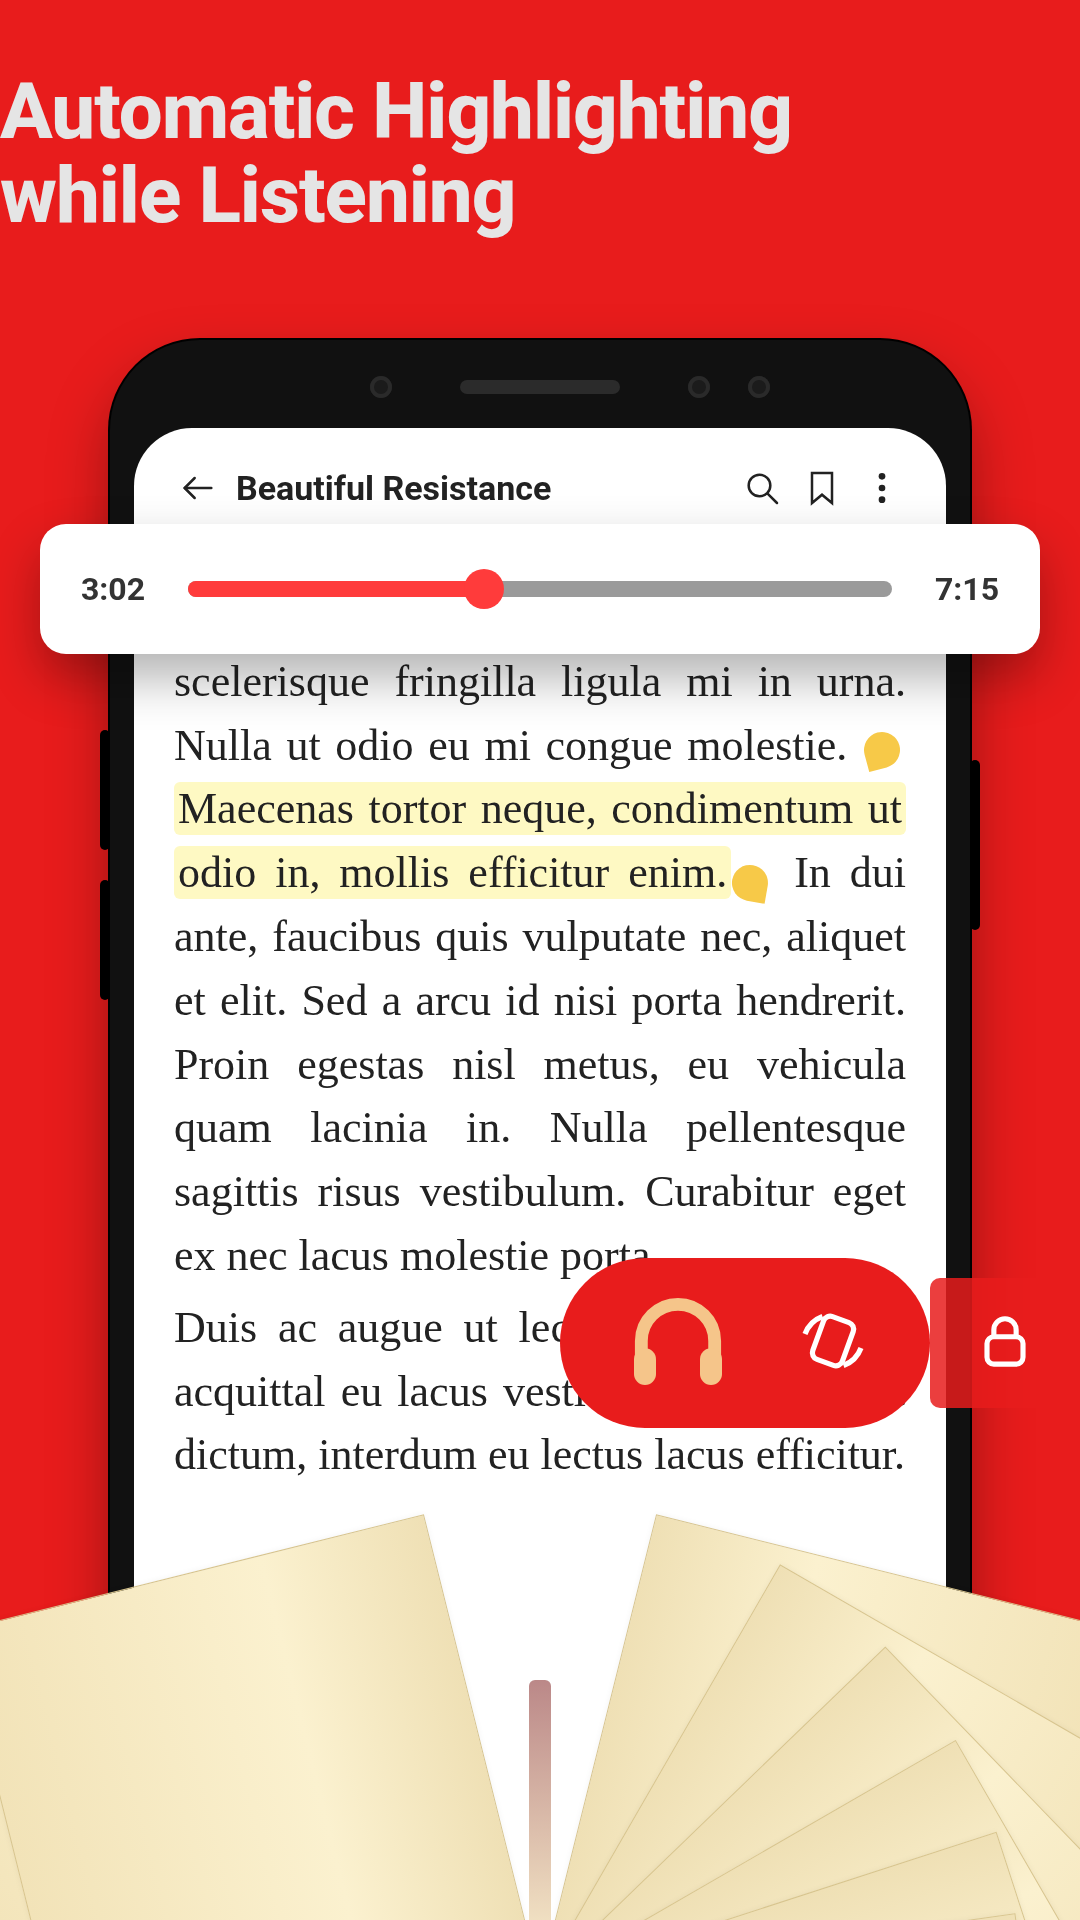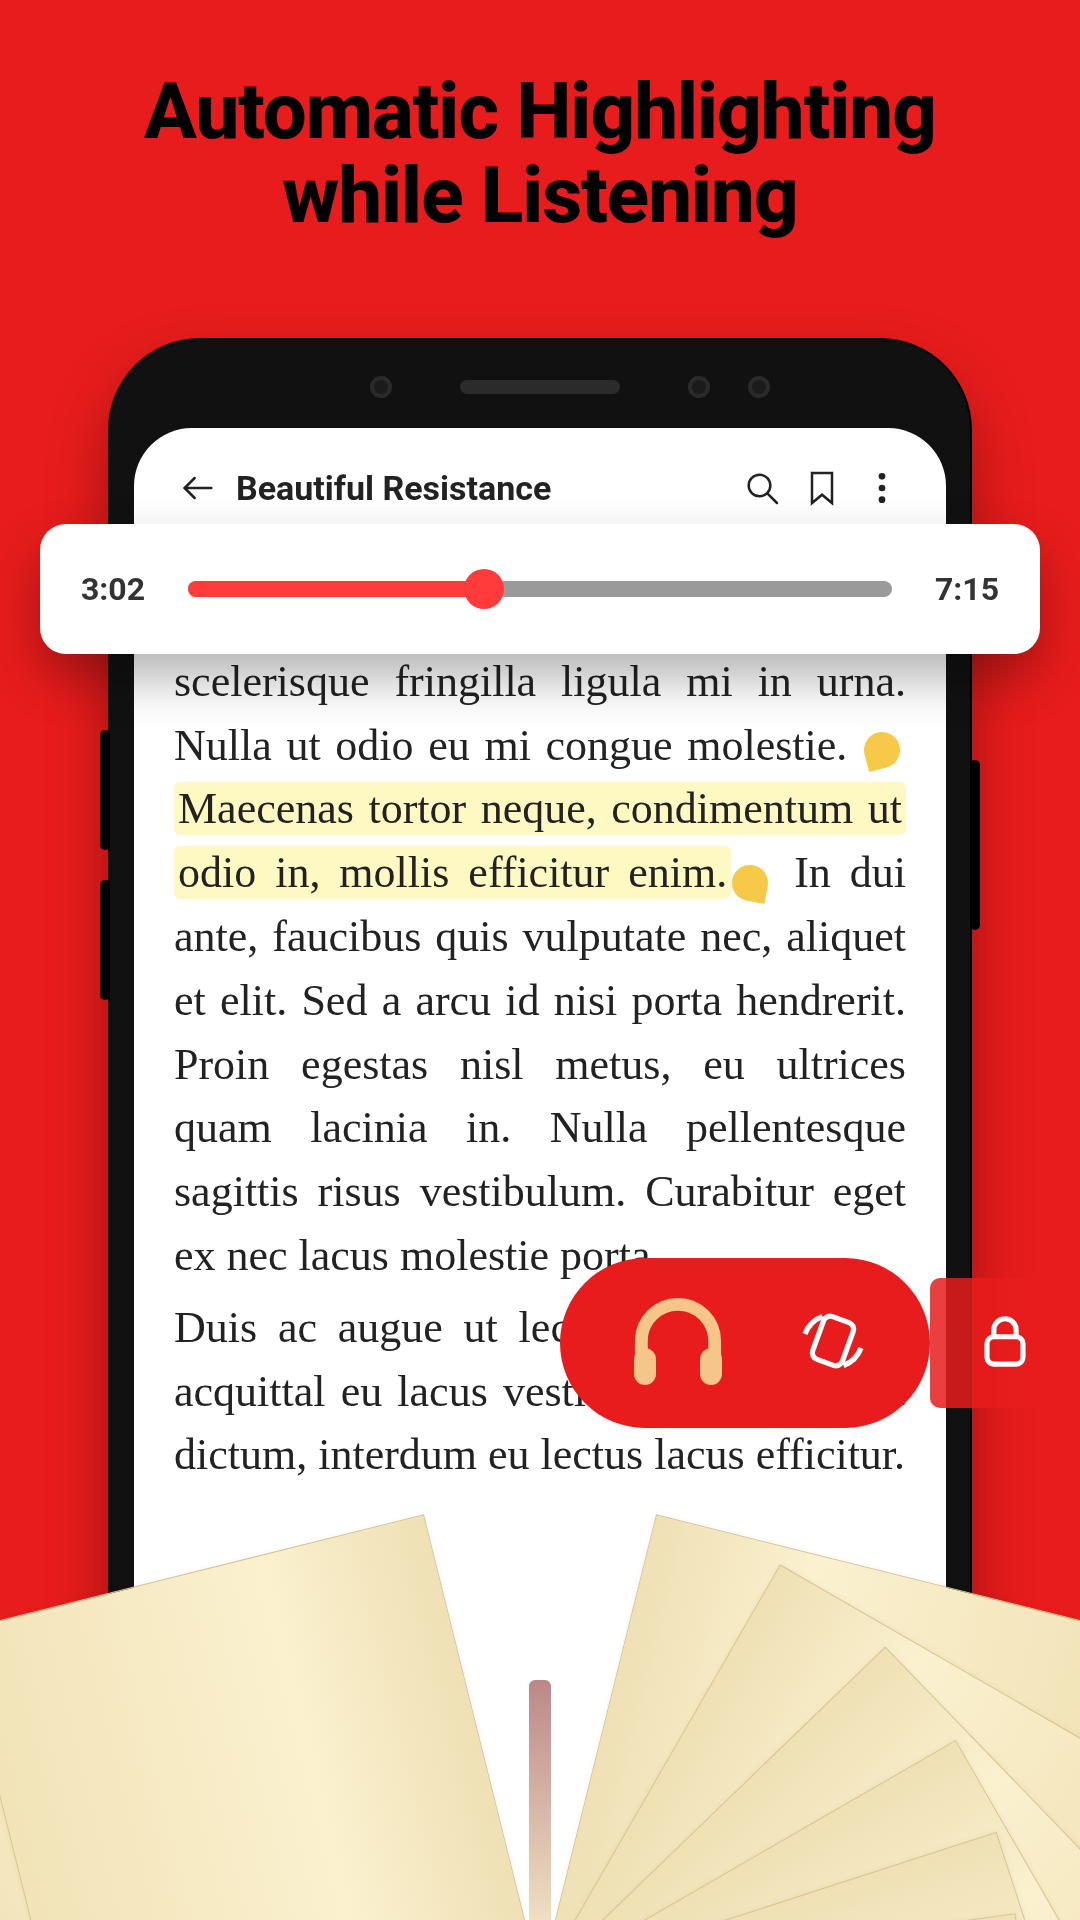--- a/index.html
+++ b/index.html
@@ -7,22 +7,21 @@
   body {
     background: #e81c1c;
     font-family: -apple-system, "Segoe UI", Roboto, Helvetica, Arial, sans-serif;
     position: relative;
   }
 
   
   .headline {
     position: absolute;
     top: 70px; left: 0; right: 0;
-    text-align: center;
-    color: #000000;
+    color: #e5e5e5;
     font-weight: 800;
     font-size: 78px;
     line-height: 1.08;
     letter-spacing: -1px;
   }
 
   
   .phone {
     position: absolute;
     left: 110px; top: 340px;
@@ -244,21 +243,21 @@
           <circle cx="24" cy="24" r="4" fill="#222" stroke="none"></circle>
           <circle cx="24" cy="38" r="4" fill="#222" stroke="none"></circle>
         </svg>
       </div>
     </div>
 
     <div class="reader">
       <p>
         <span>eleifend porttitor, orci est vehicula velit, scelerisque fringilla ligula mi in urna. Nulla ut odio eu mi congue molestie. </span>
         <span class="hl-cap"></span><span class="highlight">Maecenas tortor neque, condimentum ut odio in, mollis efficitur enim.</span><span class="hl-cap end"></span>
-        <span> In dui ante, faucibus quis vulputate nec, aliquet et elit. Sed a arcu id nisi porta hendrerit. Proin egestas nisl metus, eu ultrices quam lacinia in. Nulla pellentesque sagittis risus vestibulum. Curabitur eget ex nec lacus molestie porta.</span>
+        <span> In dui ante, faucibus quis vulputate nec, aliquet et elit. Sed a arcu id nisi porta hendrerit. Proin egestas nisl metus, eu vehicula quam lacinia in. Nulla pellentesque sagittis risus vestibulum. Curabitur eget ex nec lacus molestie porta.</span>
       </p>
       <p>Duis ac augue ut lectus congue luctus. acquittal eu lacus vestibulum, luctus nec dictum, interdum eu lectus lacus efficitur.</p>
     </div>
 
   </div>
 </div>
 
 <div class="progress-card">
   <div class="time">3:02</div>
   <div class="track">

